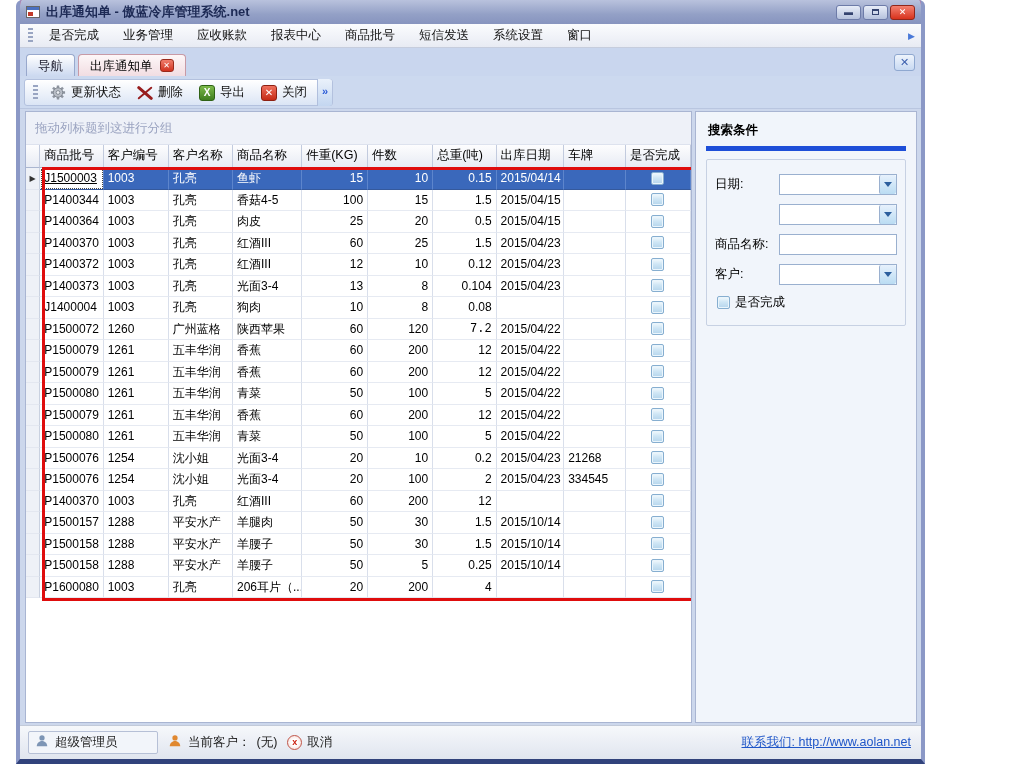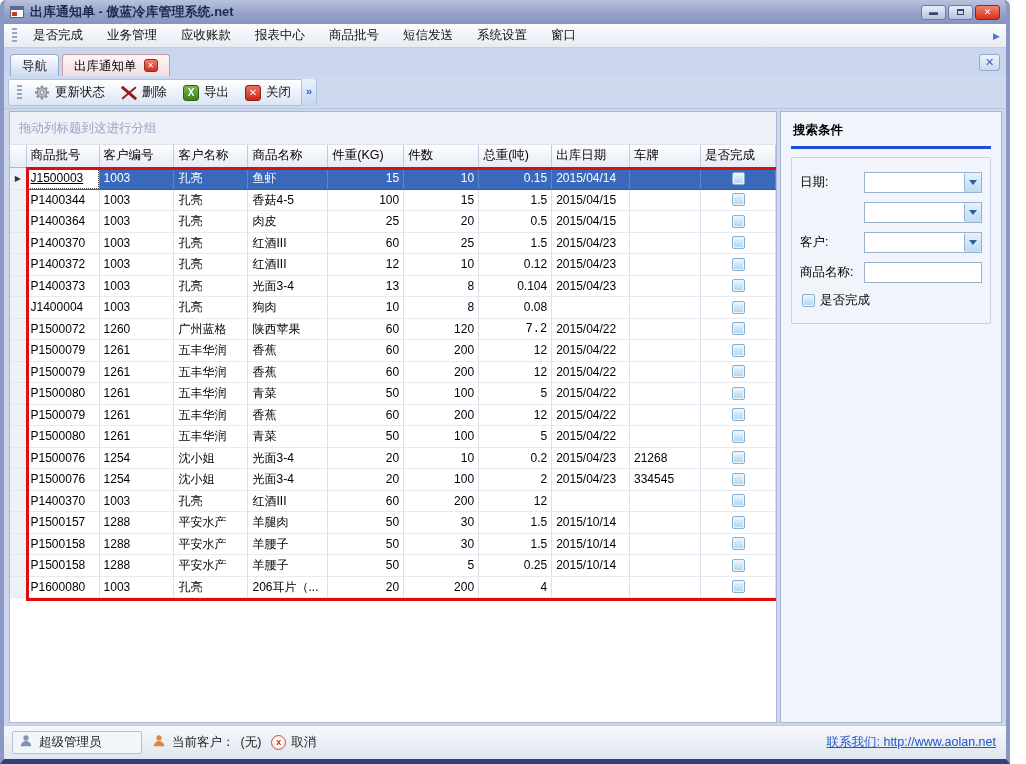--- a/index.html
+++ b/index.html
@@ -1,19 +1,19 @@
 <!DOCTYPE html>
 <html><head>
 <meta charset="utf-8">
 <style>
   * { box-sizing: border-box; margin: 0; padding: 0; }
   html,body { width:1026px; height:764px; font-family:"Liberation Sans","DejaVu Sans",sans-serif; }
-  .window{ width:1010px; height:764px; display:flex; flex-direction:column;
+  .window{ width:909px; height:764px; display:flex; flex-direction:column;
     border-left:4px solid #8b98c6; border-right:4px solid #8b98c6; border-bottom:5px solid #31427b;
-    border-radius:6px 6px 0 0; background:#be185d; overflow:hidden; }
+    border-radius:6px 6px 0 0; background:#be185d; overflow:hidden;margin-left:16px; }
 
   
   .titlebar{ height:24px; background:linear-gradient(#b9c2dd,#93a0c6 60%,#8794bf); display:flex; align-items:center; padding:0 6px; }
   .app-icon{ width:14px; height:12px; background:#fff; border:1px solid #666; position:relative; margin-right:6px; }
   .app-icon::before{ content:""; position:absolute; left:0; top:0; right:0; height:3px; background:#4a6fc0; }
   .app-icon::after{ content:""; position:absolute; left:1px; bottom:1px; width:5px; height:4px; background:#c23a2a; }
   .title-text{ font-size:13px; font-weight:bold; color:#1d2a55; flex:1; }
   .winbtn{ width:25px; height:15px; margin-left:2px; border:1px solid #6d7ba8; border-radius:3px;
     background:linear-gradient(#e8edf8,#b6c2dd); font-size:9px; line-height:13px; text-align:center; color:#34436f; }
   .winbtn.close{ background:linear-gradient(#f38070,#d8321c); color:#fff; font-weight:bold; border-color:#90261a; }
@@ -66,21 +66,21 @@
   .g-cell.num{ text-align:right; }
   .g-row.sel .g-cell{ background:#3a68bb; color:#fff; border-right-color:#5d85cc; border-bottom-color:#35599c; }
   .g-row.sel .g-cell.focuscell{ background:#fff; color:#000; outline:1px dotted #444; outline-offset:-2px;text-decoration:underline; }
   .cbcell{ display:flex; align-items:center; justify-content:center; }
   .checkbox{ width:13px; height:13px; border:1px solid #86aed0; border-radius:2px;
     background:linear-gradient(#f4fafd 0%,#cfe6f5 45%,#b5d5ec 100%); box-shadow:inset 0 0 0 1px #eaf5fc; }
   .annotation{ position:absolute; left:16px; top:55px; width:773px; height:434px; border:3px solid #df0d0d; pointer-events:none; z-index:5; }
 
   
   .search-panel{ flex:1; background:#f1f5fb; border:1px solid #a9b5d2; padding:8px 10px; display:flex; flex-direction:column; }
-  .sp-title{ font-size:12.5px; font-weight:bold; color:#000; padding:2px 0 7px 2px; border-bottom:3px solid #1d4ed8; }
+  .sp-title{ font-size:12.5px; font-weight:bold; color:#000; padding:2px 0 7px 2px; border-bottom:5px solid #1d4ed8; }
   .sp-box{ border:1px solid #c7d1e3; border-radius:2px; margin-top:8px; padding:14px 8px 10px 8px; }
   .f-row{ display:flex; align-items:center; margin-bottom:9px; }
   .f-label{ width:64px; font-size:12.5px; color:#000; flex:none; }
   .combo{ width:118px; height:21px; border:1px solid #9ab0cf; background:#fff; display:flex; }
   .combo-btn{ width:17px; height:100%; margin-left:auto; background:linear-gradient(#e7f1fc,#badcf3);
     border-left:1px solid #9ab0cf; border-radius:2px; display:flex; align-items:center; justify-content:center; }
   .combo-btn::after{ content:""; width:0; height:0; border:4px solid transparent; border-top:5px solid #2c5f9e; margin-top:4px; }
   .txt-input{ width:118px; height:21px; border:1px solid #9ab0cf; background:#fff; font-size:12px; padding:0 3px;
     font-family:"Liberation Sans","DejaVu Sans",sans-serif; }
   .chk-row{ display:flex; align-items:center; gap:5px; margin:2px 0 4px 2px; font-size:12.5px; }
@@ -513,29 +513,29 @@
           </div>
         </div>
         <div class="f-row">
           <span class="f-label"></span>
           <div class="combo">
             <span></span>
             <span class="combo-btn"></span>
           </div>
         </div>
         <div class="f-row">
+          <span class="f-label">商品名称:</span>
+          <input class="txt-input" value="" style="">
+        </div>
+        <div class="f-row">
           <span class="f-label">客户:</span>
           <div class="combo">
             <span></span>
             <span class="combo-btn"></span>
           </div>
-        </div>
-        <div class="f-row">
-          <span class="f-label">商品名称:</span>
-          <input class="txt-input" value="" style="">
         </div>
         <div class="chk-row">
           <span class="checkbox"></span>
           <span>是否完成</span>
         </div>
       </div>
     </div>
   </div>
 
   <div class="statusbar">

